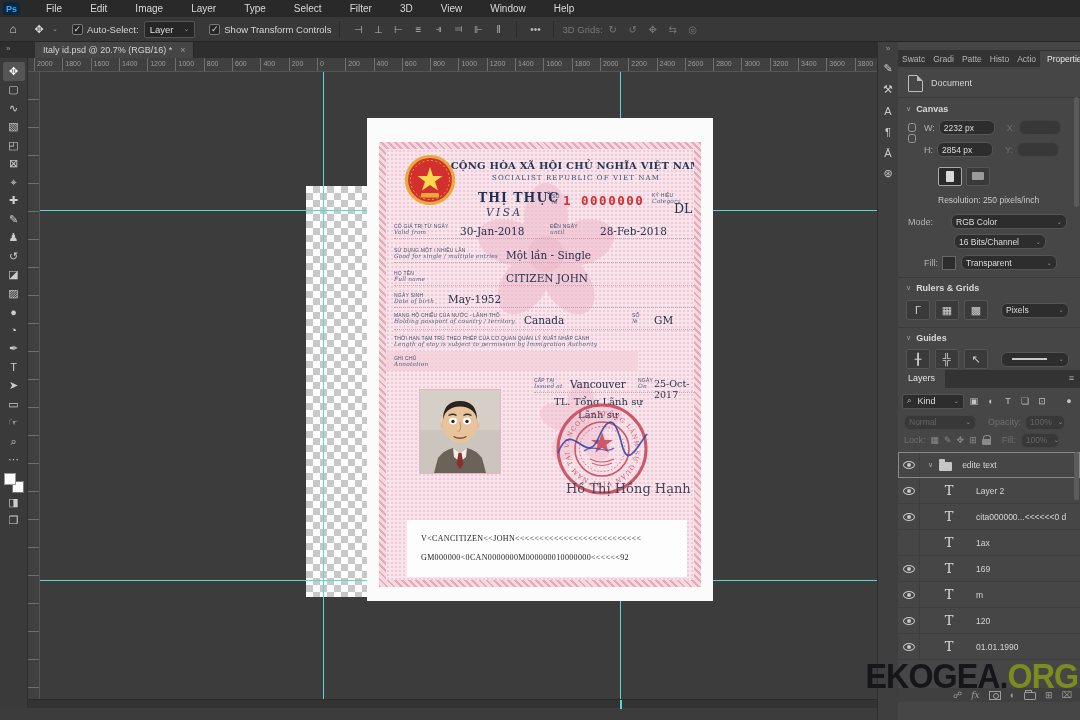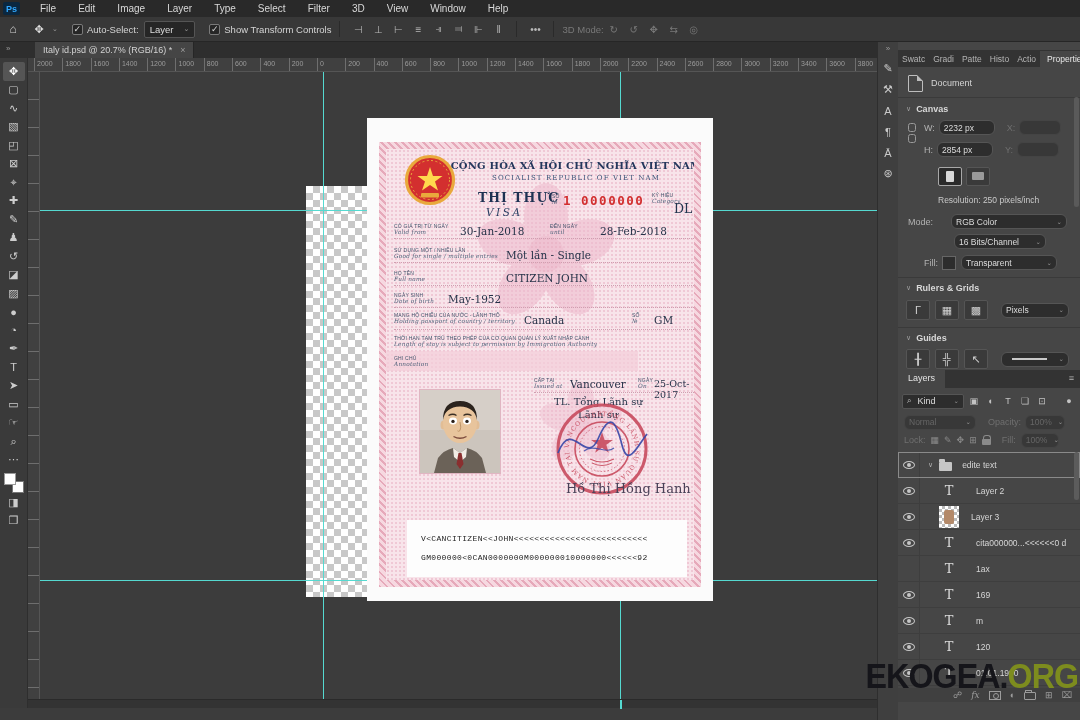--- a/index.html
+++ b/index.html
@@ -1,21 +1,21 @@
 <!DOCTYPE html>
 <html><head>
 <meta charset="utf-8">
 <style>
   *{margin:0;padding:0;box-sizing:border-box}
   html,body{width:1080px;height:720px;overflow:hidden;background:#2b2b2b;
     font-family:"Liberation Sans",sans-serif;-webkit-font-smoothing:antialiased}
   .app{position:relative;width:1080px;height:720px;background:#3c3c3c;font-size:10px;color:#d4d4d4}
 
   
-  .menubar{position:absolute;left:0;top:0;width:1080px;height:17px;background:#292929;display:flex;align-items:center;gap:6px;z-index:5}
+  .menubar{position:absolute;left:0;top:0;width:1080px;height:17px;background:#292929;display:flex;align-items:center;gap:12px;z-index:5}
   .ps-logo{width:17px;height:13px;margin:0 6px 0 3px;background:#0a2740;color:#31a8ff;font-size:9px;font-weight:bold;
     display:flex;align-items:center;justify-content:center;border-radius:2px}
   .menu-item{padding:0 8px;height:17px;display:flex;align-items:center;color:#d8d8d8;font-size:10px}
 
   
   .optionsbar{position:absolute;left:0;top:17px;width:1080px;height:25px;background:#383838;border-bottom:1px solid #262626;
     display:flex;align-items:center;z-index:5;font-size:9.5px}
   .ob-home{width:26px;text-align:center;font-size:12px;color:#cfcfcf}
   .ob-tool{width:26px;text-align:center;font-size:11px;color:#e0e0e0}
   .ob-caret{color:#9a9a9a;font-size:7px;margin-right:6px}
@@ -83,21 +83,21 @@
   .v-num-lbl{position:absolute;left:166px;top:44px}
   .v-number{position:absolute;left:177px;top:44px;color:#d22f2f;font-weight:bold;font-size:12.5px;letter-spacing:1.5px;
     font-family:"DejaVu Sans Mono",monospace}
   .v-cat-lbl{position:absolute;left:266px;top:43px}
   .v-cat{position:absolute;left:288px;top:52px;font-size:12.5px;color:#22354f}
   .val{font-size:10.5px;color:#253248}
   .dotline{position:absolute;border-bottom:1px dotted #cf9fb0;height:1px}
   .v-photo{position:absolute;left:34px;top:241px;width:80px;height:83px;box-shadow:0 0 0 1px #e0b6c2}
   .v-stamp{position:absolute;left:168px;top:252px}
   .v-mrz{position:absolute;left:21px;top:371px;width:280px;height:57px;background:#fdfdfd;padding:9px 0 0 14px}
-  .v-mrz div{font-family:Liberation Mono, monospace;font-size:8px;letter-spacing:.35px;color:#1c1c1c;line-height:19px;white-space:nowrap}
+  .v-mrz div{font-family:Liberation Serif, serif;font-size:8px;letter-spacing:.35px;color:#1c1c1c;line-height:19px;white-space:nowrap}
   .noteband{position:absolute;left:0;top:202px;width:252px;height:20px;background:#f3cdd9;opacity:.7}
 
   
   .rstrip{position:absolute;left:877px;top:42px;width:21px;height:678px;background:#3f3f3f;border-left:1px solid #2e2e2e;z-index:4;
     display:flex;flex-direction:column;align-items:center;padding-top:2px;gap:2px}
   .rstrip .cc{color:#9a9a9a;font-size:8px;margin-bottom:4px}
   .rs-ico{width:19px;height:19px;display:flex;align-items:center;justify-content:center;color:#c9c9c9;font-size:11px}
 
   
   .panels{position:absolute;left:898px;top:42px;width:182px;height:678px;background:#464646;z-index:4;font-size:9px}
@@ -224,21 +224,21 @@
       <span class="ob-ico">⊥</span>
       <span class="ob-ico">⊢</span>
       <span class="ob-ico">≡</span>
       <span class="ob-ico">⫣</span>
       <span class="ob-ico">⫤</span>
       <span class="ob-ico">⊩</span>
       <span class="ob-ico">‖</span>
     <span class="ob-sep"></span>
     <span class="ob-ico">•••</span>
     <span class="ob-sep"></span>
-    <span class="ob-dim">3D Mode:</span>
+    <span class="ob-dim">3D Grids:</span>
     <span class="ob-ico ob-dim">↻</span>
       <span class="ob-ico ob-dim">↺</span>
       <span class="ob-ico ob-dim">✥</span>
       <span class="ob-ico ob-dim">⇆</span>
       <span class="ob-ico ob-dim">◎</span>
   </div>
 
   <div class="tabrow">
     <span class="collapse">»</span>
     <div class="doc-tab">
@@ -662,28 +662,20 @@
           </div>
           <div class="lrow kind-text">
             <span class="eyecell">
               <span class="eye"></span>
             </span>
 
             <span class="thumb-t">T</span>
 
             <span class="lname">Layer 2</span>
           </div>
-          <div class="lrow kind-image">
-            <span class="eyecell">
-              <span class="eye"></span>
-            </span>
-
-            <span class="thumb-img"></span>
-            <span class="lname">Layer 3</span>
-          </div>
           <div class="lrow kind-text">
             <span class="eyecell">
               <span class="eye"></span>
             </span>
 
             <span class="thumb-t">T</span>
 
             <span class="lname">cita000000...&lt;&lt;&lt;&lt;&lt;&lt;0 d</span>
           </div>
           <div class="lrow kind-text hidden-layer">

